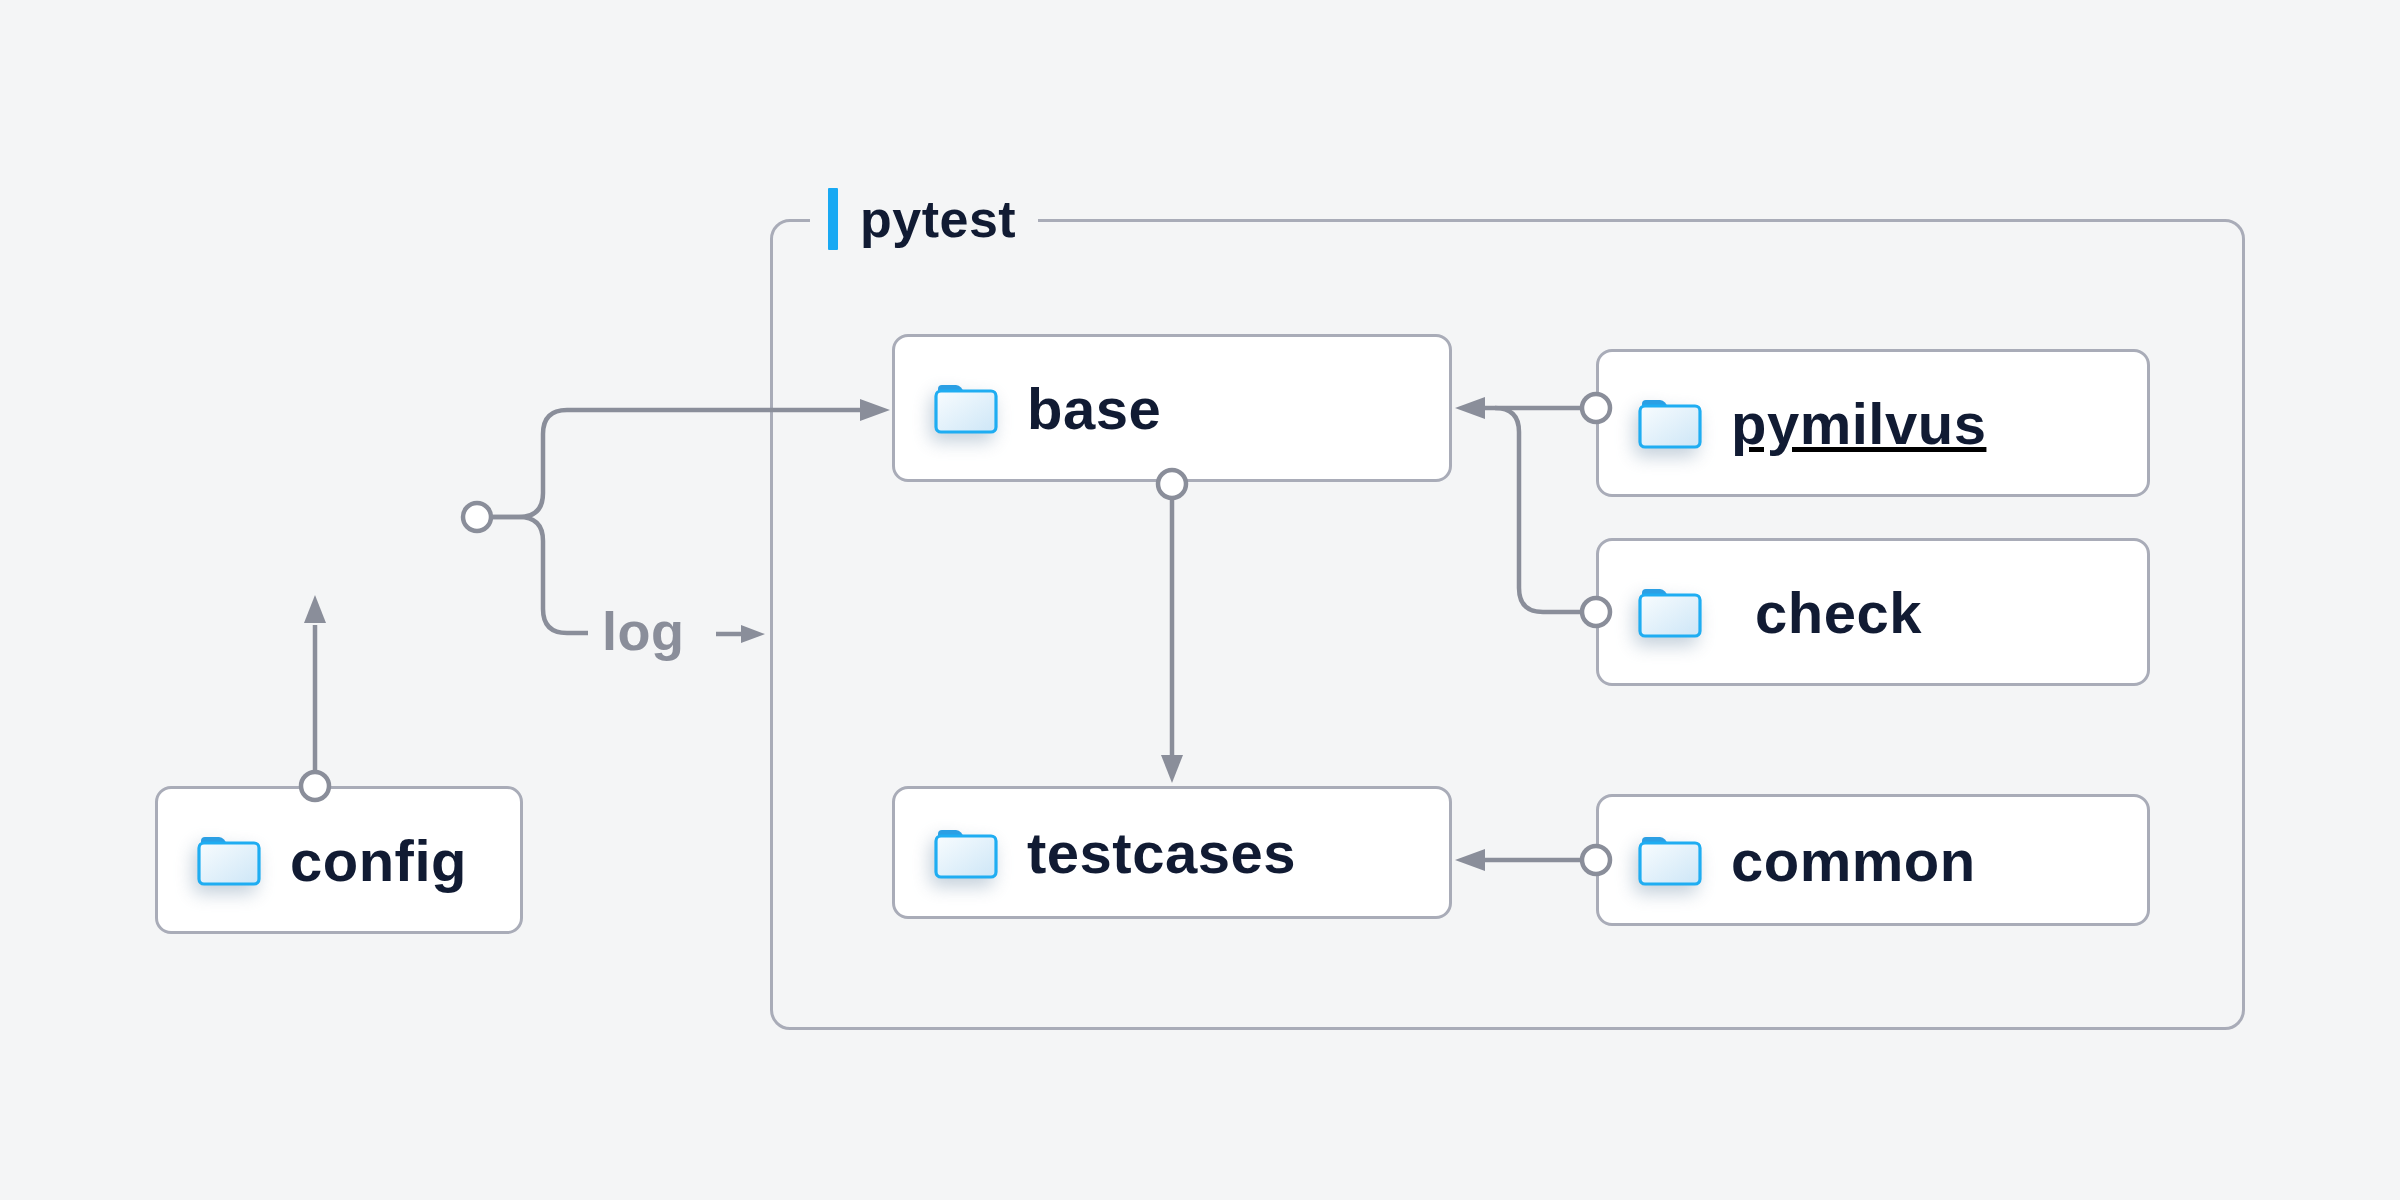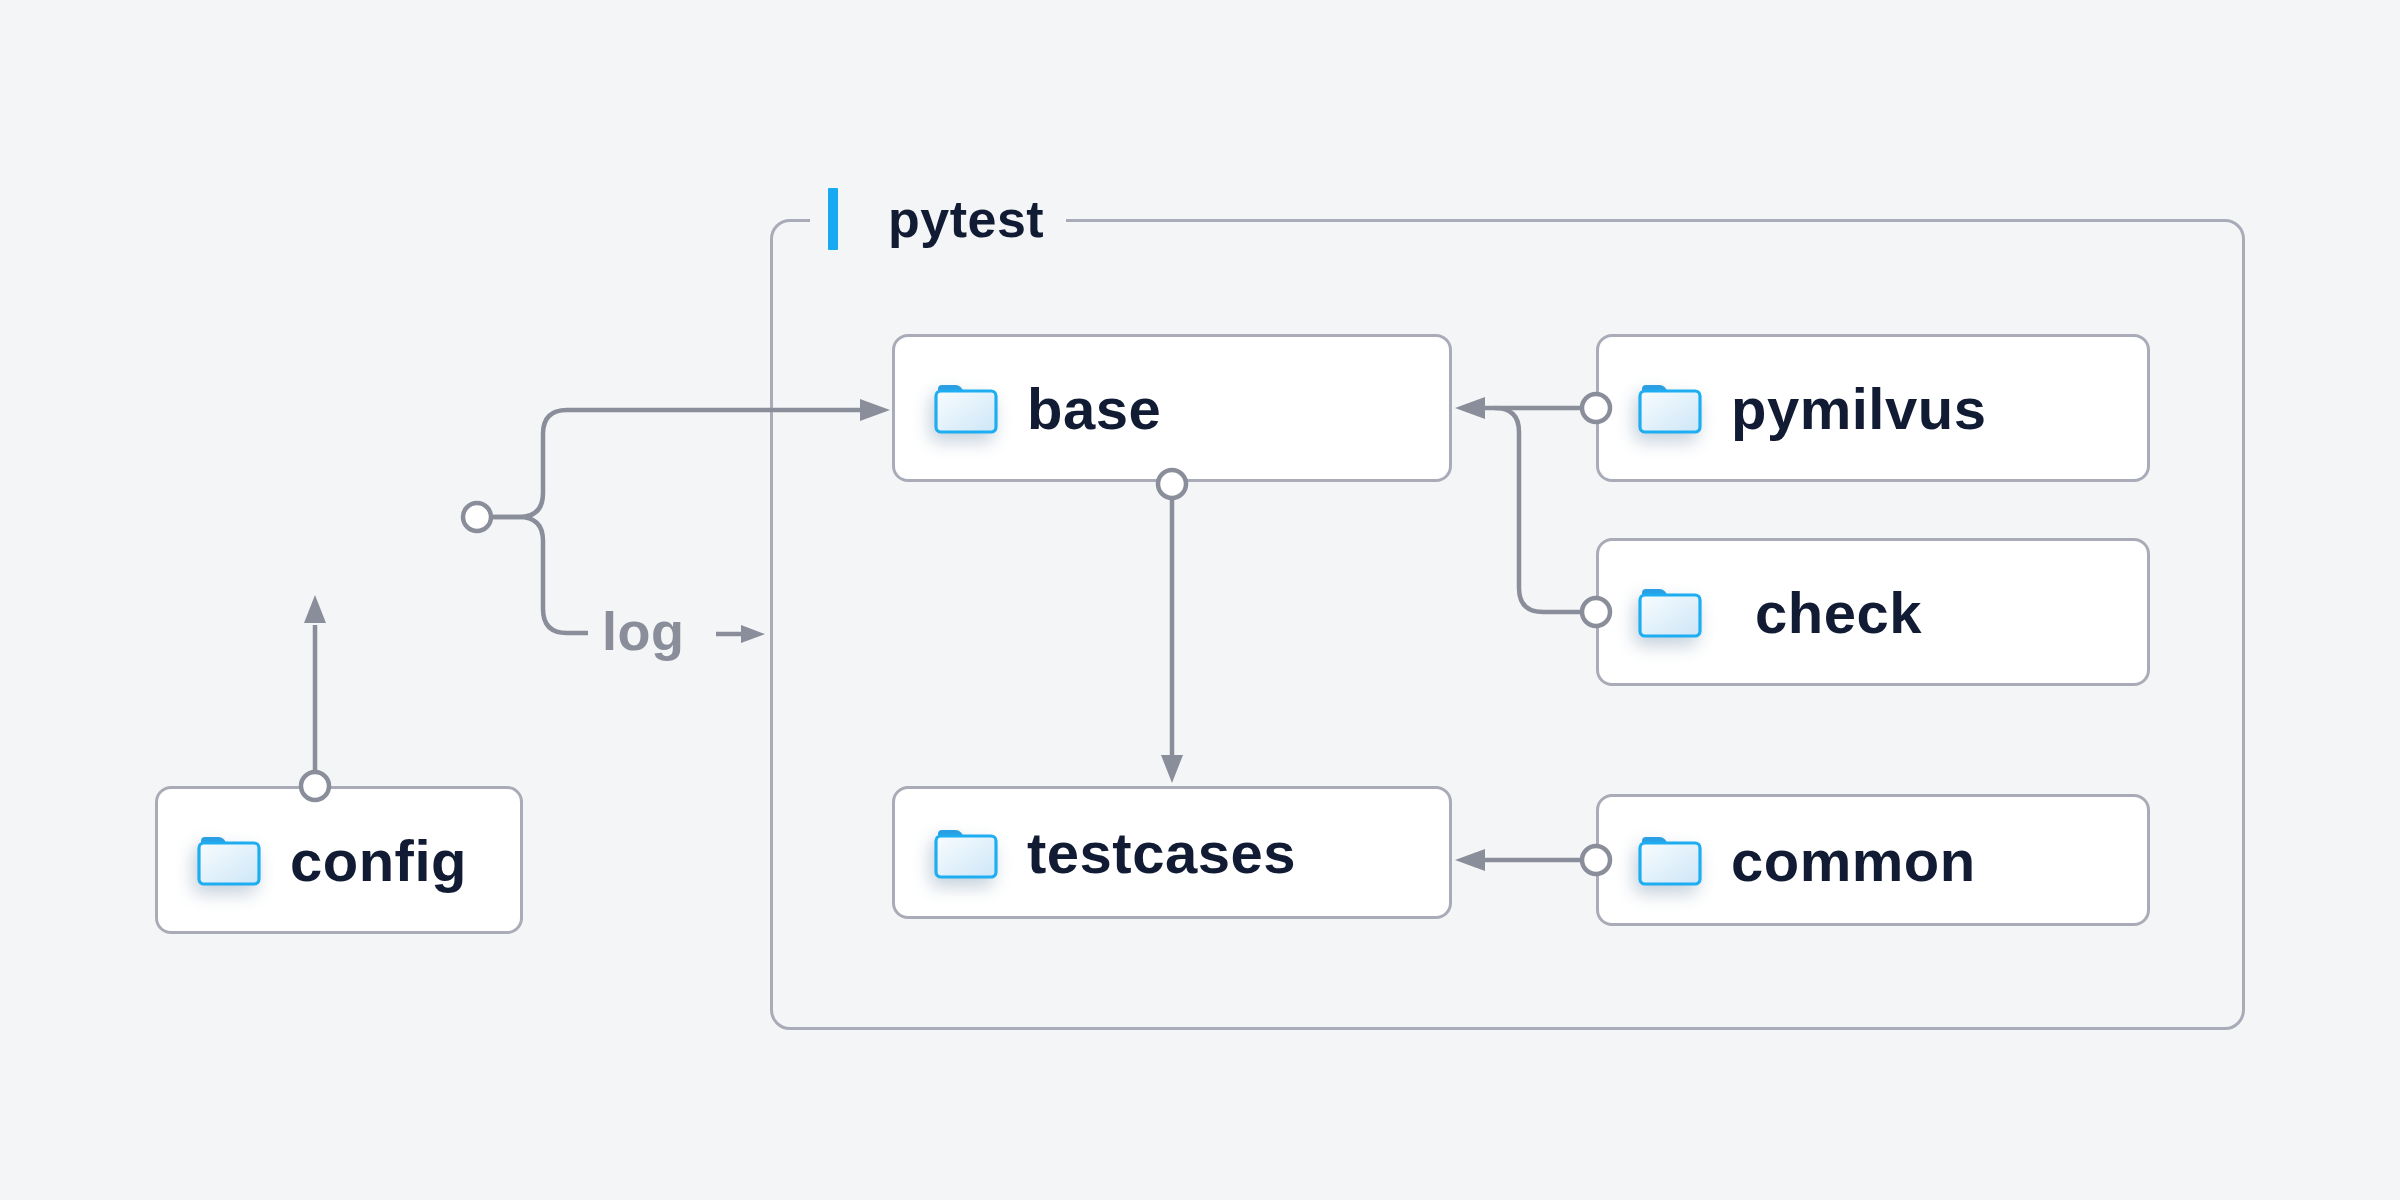--- a/index.html
+++ b/index.html
@@ -29,21 +29,20 @@
     box-sizing:border-box;
     background:transparent;
   }
   .group-label{
     position:absolute;
     left:810px;top:186px;height:66px;
     display:flex;align-items:center;
     background:var(--bg);
     padding:0 22px 0 18px;
     z-index:4;
-    gap:28px;
   }
   .group-label .bar{
     width:10px;height:62px;
     background:var(--accent);
     margin-right:22px;
     border-radius:1px;
   }
   .group-label .group-title{
     font-size:52px;font-weight:600;color:var(--ink);
     letter-spacing:0.5px;
@@ -148,21 +147,21 @@
   </div>
 
   <div class="node" style="left:892px;top:334px;width:560px;height:148px;">
     <svg class="folder" viewBox="0 0 66 54">
       <path class="f-tab" d="M5 16 V8 Q5 4 9 4 H23 Q26 4 28 6.5 L32 12 Z"></path>
       <rect class="f-body" x="3" y="10" width="60" height="41" rx="5"></rect>
     </svg>
     <span class="node-label">base</span>
   </div>
 
-  <div class="node" style="left:1596px;top:334px;width:554px;height:148px;">
+  <div class="node" style="left:1596px;top:349px;width:554px;height:148px;text-decoration:underline;">
     <svg class="folder" viewBox="0 0 66 54">
       <path class="f-tab" d="M5 16 V8 Q5 4 9 4 H23 Q26 4 28 6.5 L32 12 Z"></path>
       <rect class="f-body" x="3" y="10" width="60" height="41" rx="5"></rect>
     </svg>
     <span class="node-label">pymilvus</span>
   </div>
 
   <div class="node" style="left:1596px;top:538px;width:554px;height:148px;gap:24px;">
     <svg class="folder" viewBox="0 0 66 54">
       <path class="f-tab" d="M5 16 V8 Q5 4 9 4 H23 Q26 4 28 6.5 L32 12 Z"></path>

